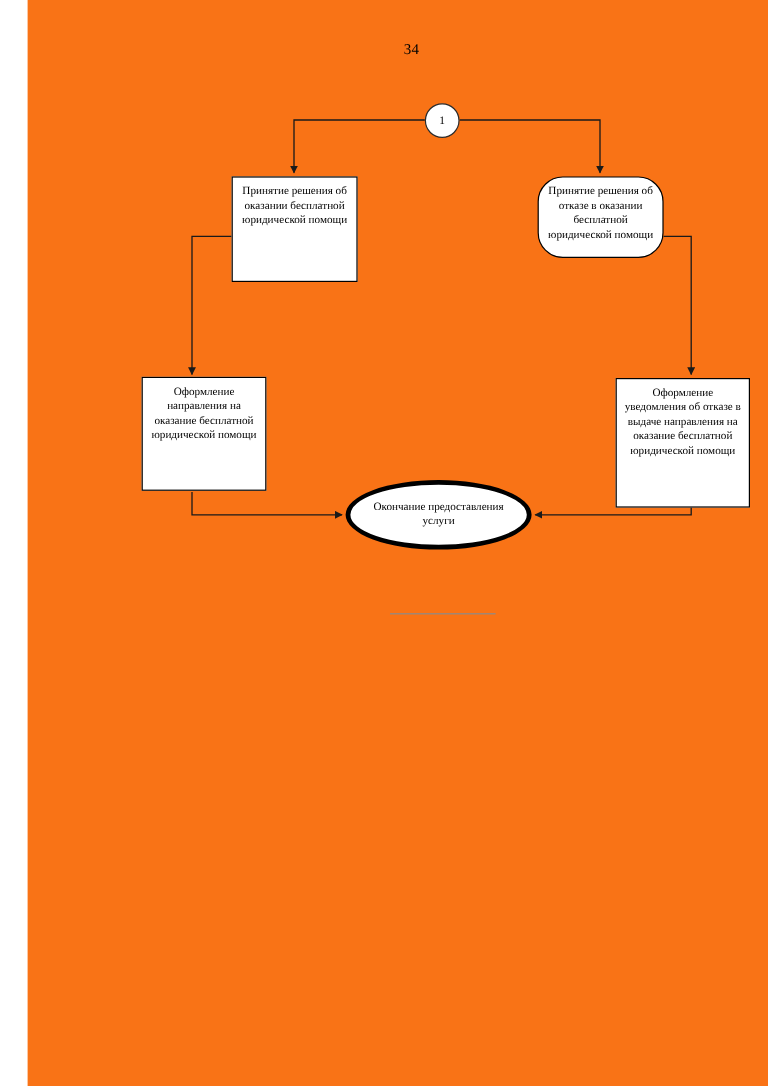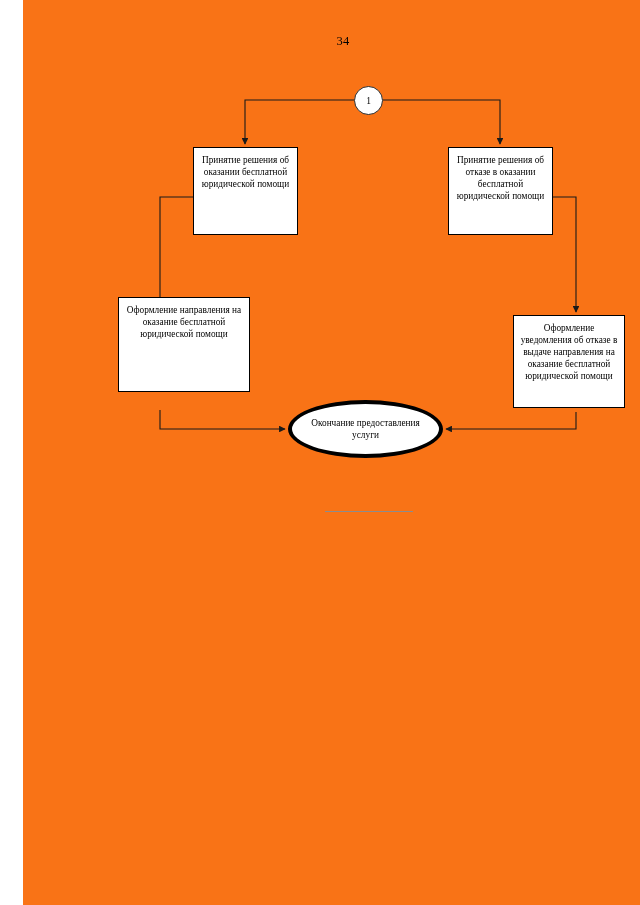--- a/index.html
+++ b/index.html
@@ -68,23 +68,23 @@
     box-sizing: border-box;
     border: 1px solid #2b2b2b;
     border-radius: 50%;
     background: #ffffff;
     display: flex;
     align-items: center;
     justify-content: center;
     font-size: 9.5px;
   }
   #box-decision-grant  { left: 170px; top: 147px; width: 105px; height: 88px; }
-  #box-decision-refuse { left: 425px; top: 147px; width: 105px; height: 88px; }
-  #box-issue-referral  { left:  95px; top: 297px; width: 132px; height: 95px; }
-  #box-issue-refusal-notice { left: 490px; top: 315px; width: 112px; height: 93px; }
+  #box-decision-refuse { left: 425px; top: 147px; width: 105px; height: 68px; border-radius: 21px; }
+  #box-issue-referral  { left:  95px; top: 314px; width: 104px; height: 95px; }
+  #box-issue-refusal-notice { left: 490px; top: 315px; width: 112px; height: 108px; }
   #ellipse-end { left: 265px; top: 400px; width: 155px; height: 58px; }
   #connector-1 { left: 331px; top: 86px; width: 29px; height: 29px; }
   .footer-rule {
     position: absolute;
     left: 302px;
     top: 511px;
     width: 88px;
     height: 0;
     border-top: 1px solid #8c8c8c;
   }

